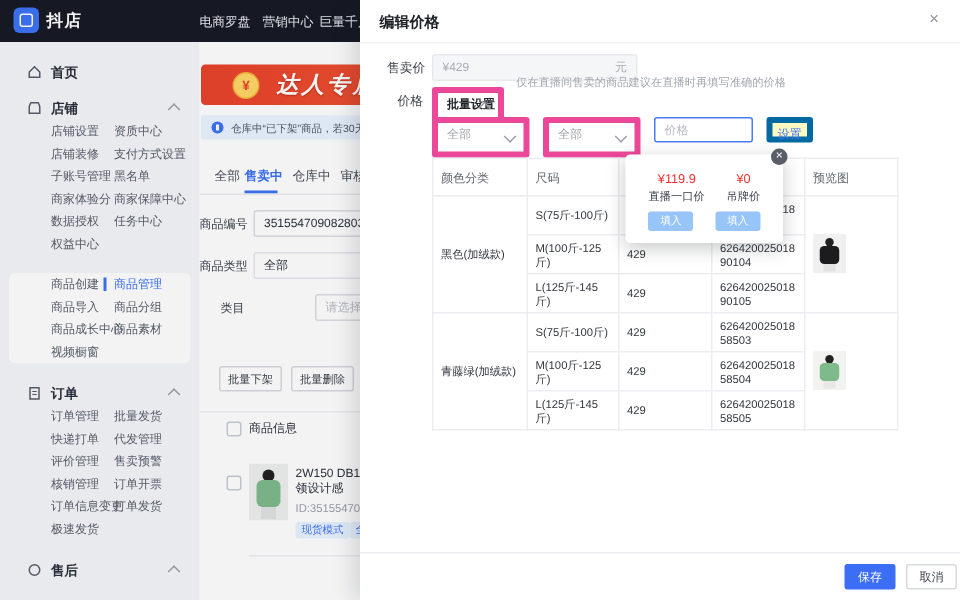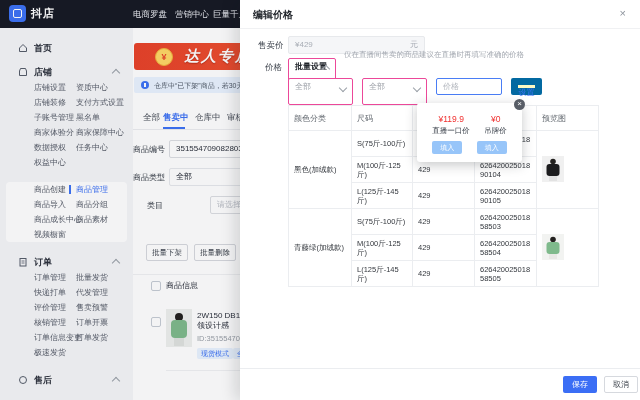--- a/index.html
+++ b/index.html
@@ -62,28 +62,28 @@
   
   .modal{position:absolute;left:240px;top:0;width:400px;height:400px;background:#fff;z-index:10;
     box-shadow:-5px 0 14px rgba(15,18,26,.14);}
   .m-head{position:absolute;left:0;top:0;width:400px;height:29px;border-bottom:1px solid #f0f1f3;box-sizing:border-box;}
   .m-title{position:absolute;left:13px;top:8px;font-size:10px;font-weight:bold;color:#1f2329;}
   .m-close{position:absolute;right:14px;top:7px;font-size:11px;color:#8d939c;line-height:12px;cursor:default;}
   .m-label{position:absolute;font-size:8.5px;color:#3a404a;white-space:nowrap;}
   .sellbox{position:absolute;left:48px;top:36px;width:137px;height:18px;background:#f5f6f8;border:1px solid #e7e9ec;
     border-radius:2px;box-sizing:border-box;font-size:8px;color:#a8adb5;line-height:16px;padding-left:6px;}
   .sellunit{position:absolute;right:6px;top:0;color:#a8adb5;}
-  .mselect{position:absolute;height:27px;border:1px solid #ec4899;border-radius:2px;background:#fff;box-sizing:border-box;
+  .mselect{position:absolute;height:27px;border:4px solid #ec4899;border-radius:2px;background:#fff;box-sizing:border-box;
     font-size:8px;line-height:15px;padding-left:6px;}
   .mselect .chev{position:absolute;right:6px;top:6px;transform:rotate(45deg);border-color:#9aa0a8;}
   .mselect.up .chev{transform:rotate(-135deg);top:7px;}
   .helper{position:absolute;left:104px;top:50px;font-size:7.5px;color:#a3a8b0;white-space:nowrap;}
   .pinput{position:absolute;left:196px;top:78px;width:66px;height:17px;border:1px solid #4a7df5;border-radius:2px;
     box-sizing:border-box;font-size:8px;color:#b4b8bf;line-height:15px;padding-left:6px;background:#fff;}
-  .setbtn{position:absolute;left:271px;top:78px;width:31px;height:17px;border:7px solid #0369a1;border-radius:2px;
+  .setbtn{position:absolute;left:271px;top:78px;width:31px;height:17px;border:4px solid #0369a1;border-radius:2px;
     background:#fef9c3;color:#3d72f5;font-size:8px;text-align:center;line-height:15px;box-sizing:border-box;}
   table.sku{position:absolute;left:48px;top:105px;border-collapse:collapse;table-layout:fixed;width:310px;}
   table.sku th,table.sku td{border:1px solid #ebedf0;font-weight:normal;text-align:left;padding:2px 5px;box-sizing:border-box;}
   table.sku th{height:25px;font-size:8px;color:#61676e;}
   table.sku td{height:26px;font-size:7.5px;color:#33373d;word-break:break-all;line-height:9px;}
   td.groupcell{vertical-align:middle;}
   td.prevcell{text-align:center;vertical-align:middle;}
   .thumb{display:inline-block;}
   
   .popup{position:absolute;left:177px;top:103px;width:105px;background:#fff;border-radius:3px;z-index:12;

